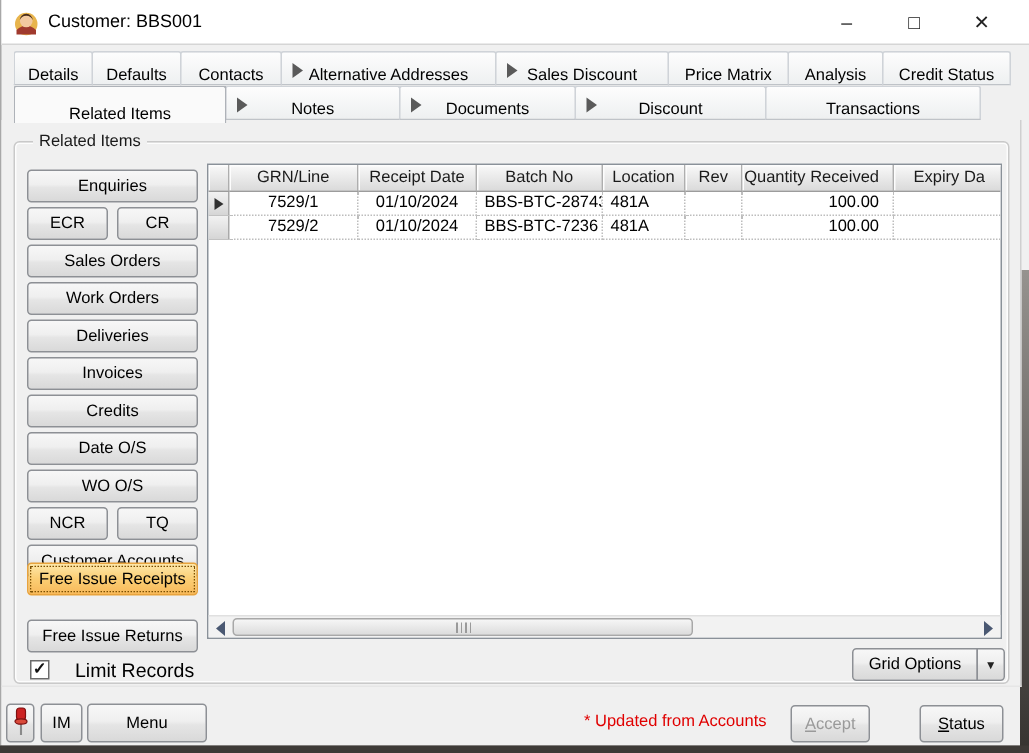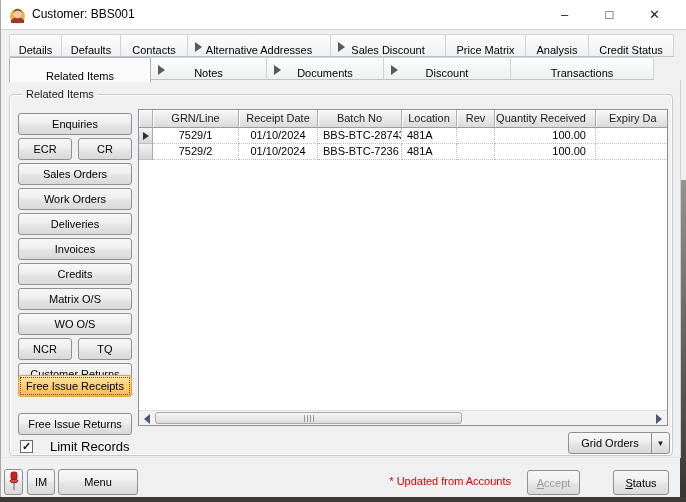--- a/index.html
+++ b/index.html
@@ -204,33 +204,33 @@
         <div class="btn sb y4">
             <span>Deliveries</span>
           </div>
         <div class="btn sb y5">
             <span>Invoices</span>
           </div>
         <div class="btn sb y6">
             <span>Credits</span>
           </div>
         <div class="btn sb y7">
-            <span>Matrix O/S</span>
+            <span>Date O/S</span>
           </div>
         <div class="btn sb y8">
             <span>WO O/S</span>
           </div>
         <div class="btn sb-half-l y9">
             <span>NCR</span>
           </div>
         <div class="btn sb-half-r y9">
             <span>TQ</span>
           </div>
         <div class="btn sb y10">
-            <span>Customer Returns</span>
+            <span>Customer Accounts</span>
           </div>
         <div class="btn sb y11 highlight">
             <span>Free Issue Receipts</span>
           </div>
         <div class="btn sb y12">
             <span>Free Issue Returns</span>
           </div>
 
         <div class="limit-row">
           <span class="checkbox"><span>✓</span></span>
@@ -279,21 +279,21 @@
             <div class="sthumb">
                 <span class="sgrip"></span>
               </div>
             <div class="sarrow right">
                 <i></i>
               </div>
           </div>
         </div>
 
         <div class="btn grid-options">
-            <span>Grid Orders</span>
+            <span>Grid Options</span>
           </div>
         <div class="btn grid-options-arrow">
             <span>▼</span>
           </div>
       </div>
     </div>
 
     <div class="footer">
       <div class="btn fbtn" id="pin-btn">
         <span>

